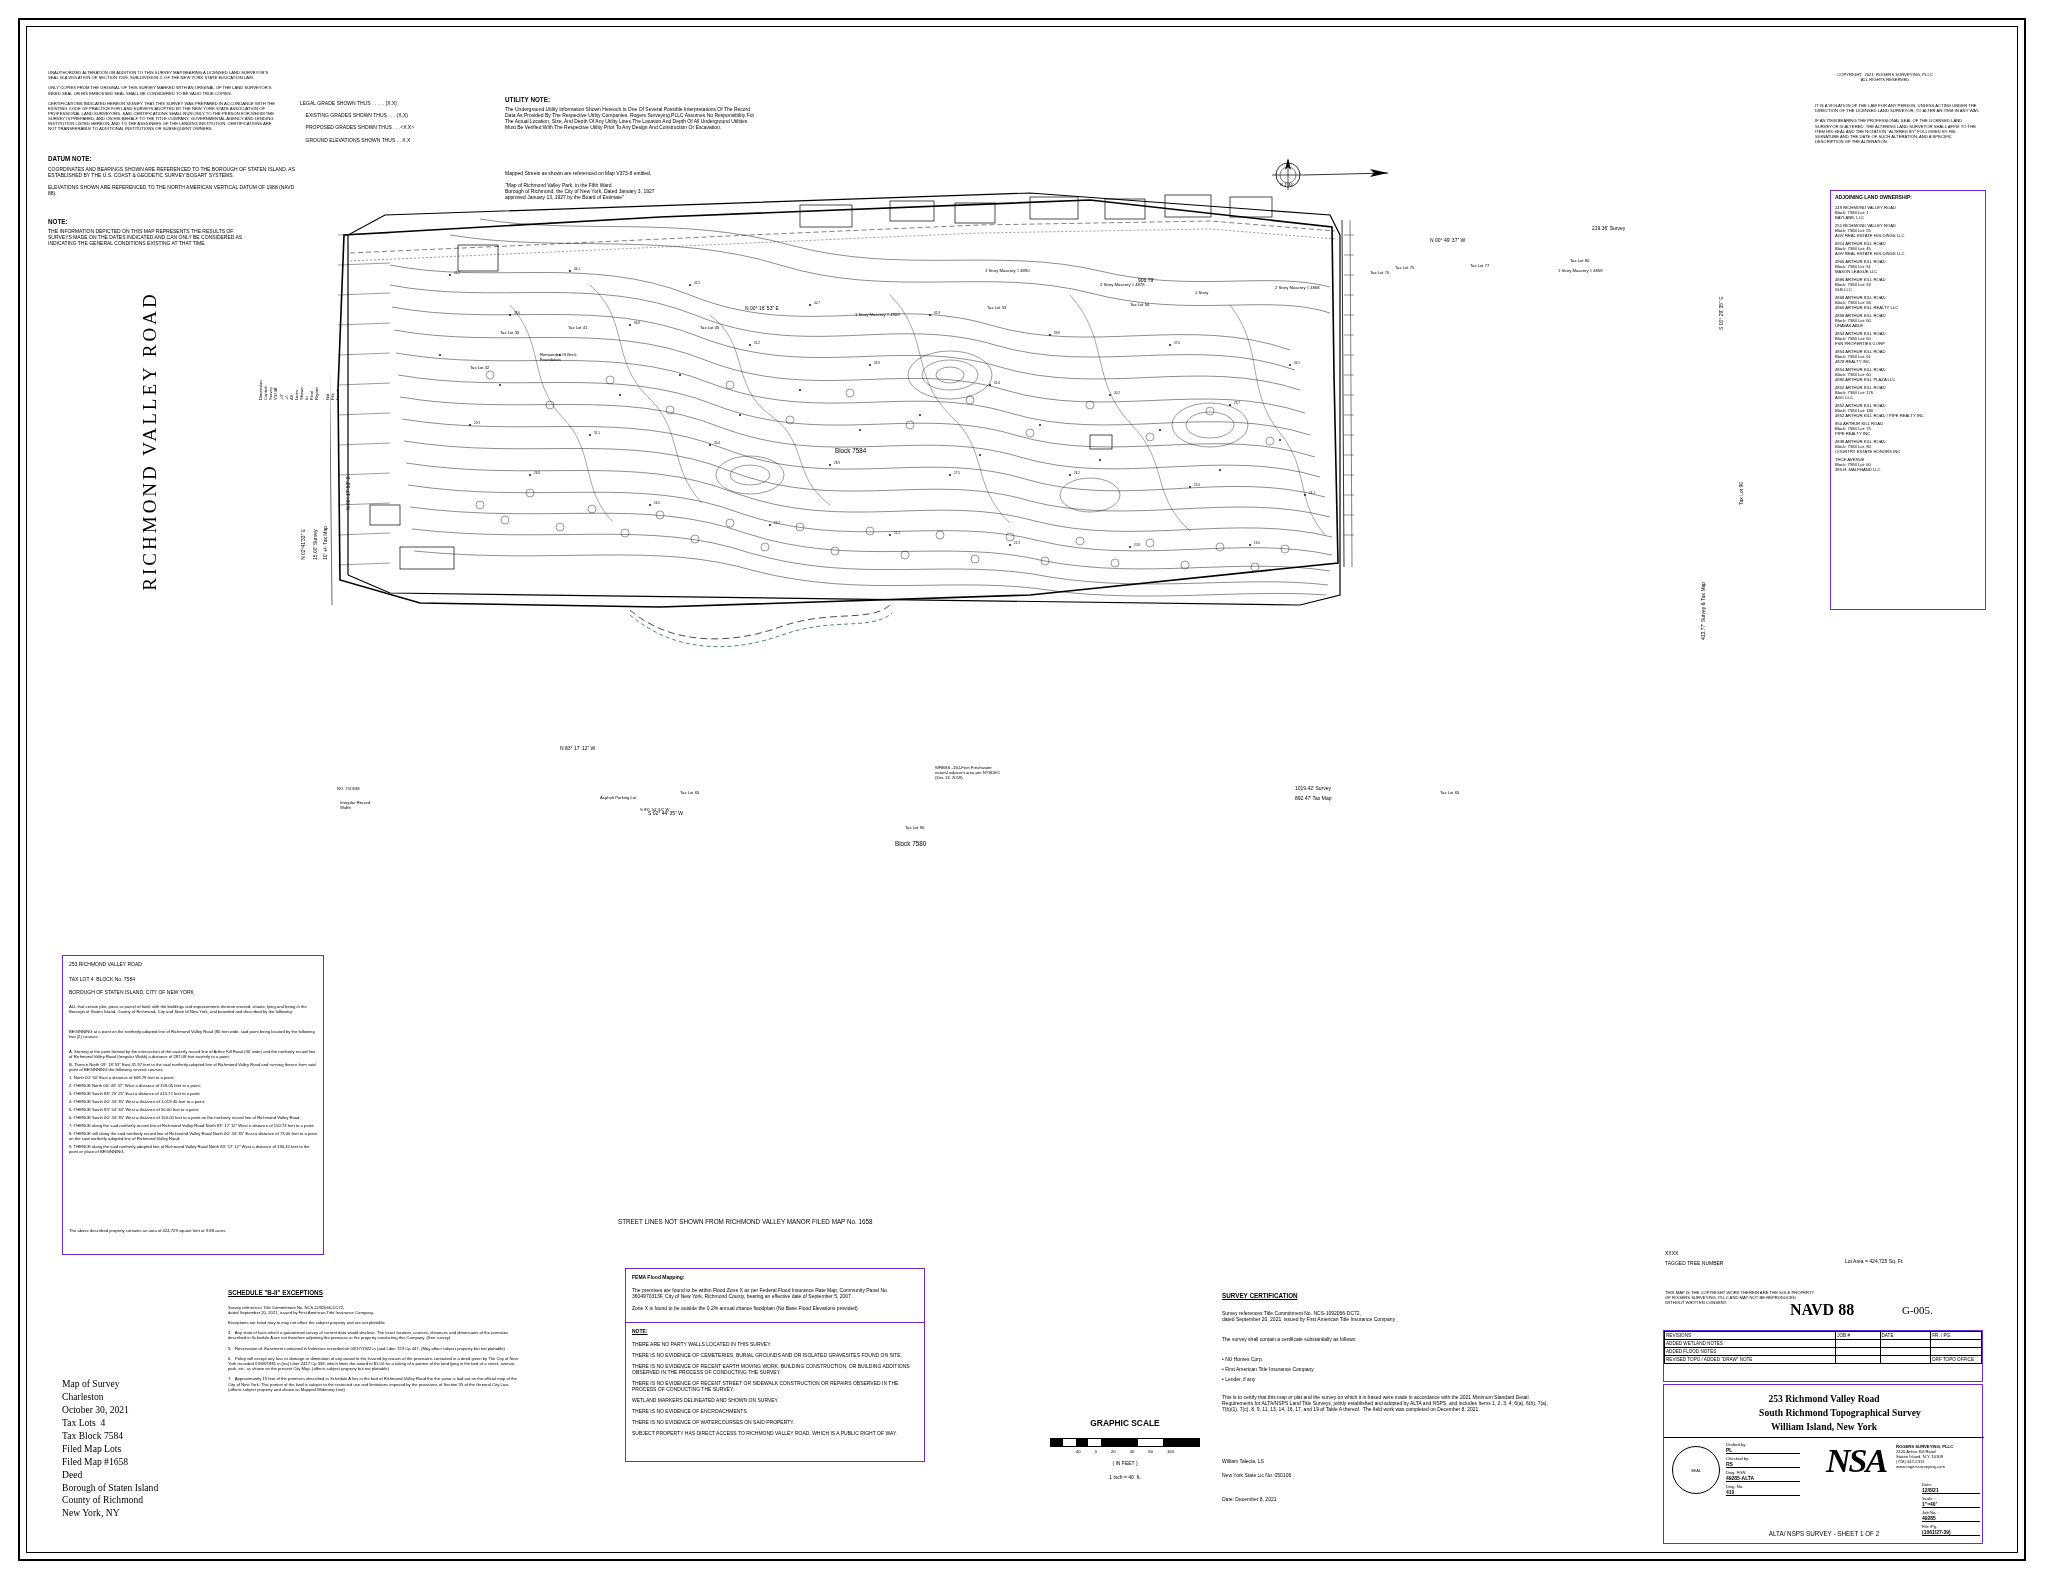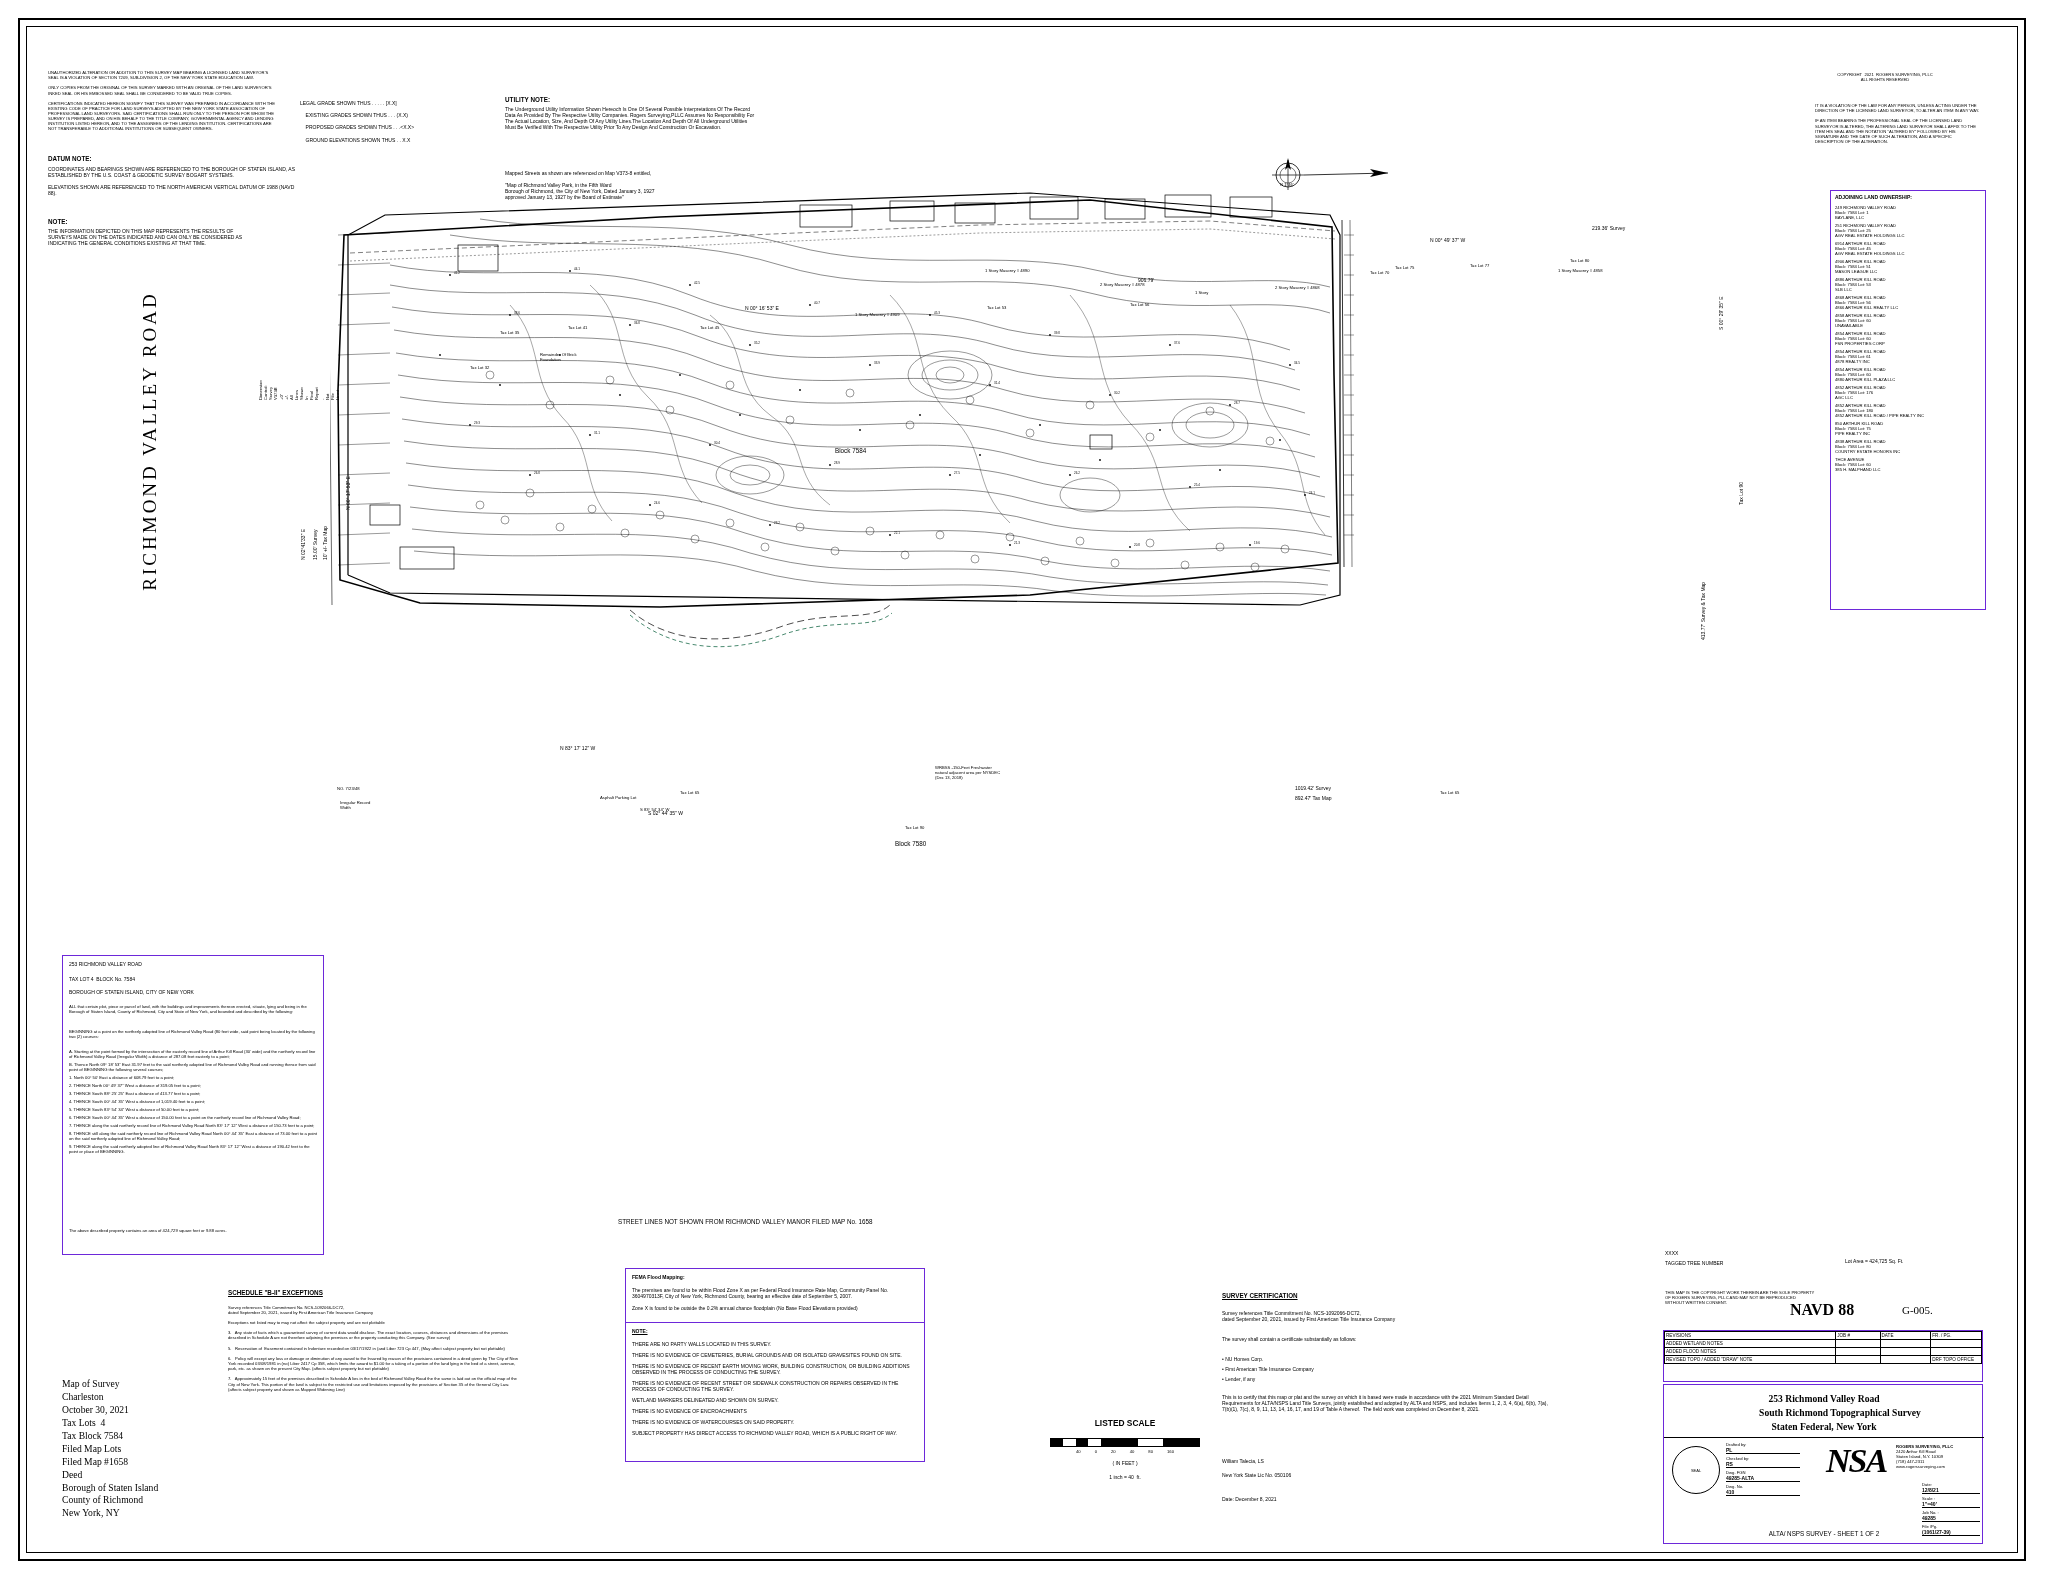--- a/index.html
+++ b/index.html
@@ -609,21 +609,21 @@
         <div class="t5" style="margin-bottom: 5px;">THERE IS NO EVIDENCE OF RECENT EARTH MOVING WORK, BUILDING CONSTRUCTION, OR BUILDING ADDITIONS OBSERVED IN THE PROCESS OF CONDUCTING THE SURVEY.</div>
         <div class="t5" style="margin-bottom: 5px;">THERE IS NO EVIDENCE OF RECENT STREET OR SIDEWALK CONSTRUCTION OR REPAIRS OBSERVED IN THE PROCESS OF CONDUCTING THE SURVEY.</div>
         <div class="t5" style="margin-bottom: 5px;">WETLAND MARKERS DELINEATED AND SHOWN ON SURVEY.</div>
         <div class="t5" style="margin-bottom: 5px;">THERE IS NO EVIDENCE OF ENCROACHMENTS</div>
         <div class="t5" style="margin-bottom: 5px;">THERE IS NO EVIDENCE OF WATERCOURSES ON SAID PROPERTY.</div>
         <div class="t5" style="margin-bottom: 5px;">SUBJECT PROPERTY HAS DIRECT ACCESS TO RICHMOND VALLEY ROAD, WHICH IS A PUBLIC RIGHT OF WAY.</div>
       </div>
   </div>
 
   <div style="position:absolute; left:1010px; top:1418px; width:230px; text-align:center;">
-    <div class="txt t8 b" style="position:relative; width:230px; text-align:center;">LISTED SCALE</div>
+    <div class="txt t8 b" style="position:relative; width:230px; text-align:center;">GRAPHIC SCALE</div>
     <div style="position:relative; top:10px; display:flex; justify-content:center;">
       <div class="scalebar"></div>
     </div>
     <div style="position:relative; top:12px; width:230px; display:flex; justify-content:center; gap:14px;">
       <span class="t4">40</span>
       <span class="t4">0</span>
       <span class="t4">20</span>
       <span class="t4">40</span>
       <span class="t4">80</span>
       <span class="t4">160</span>
@@ -690,21 +690,21 @@
             <td>DRF TOPO OFFICE</td>
           </tr>
         </tbody>
     </table>
   </div>
 
   <div class="box" style="left:1663px; top:1384px; width:320px; height:160px;">
 
     <div class="txt t9 b ctr" style="left:0; top:8px; width:320px; font-family:'Liberation Serif',serif;">253 Richmond Valley Road</div>
     <div class="txt t9 b ctr" style="left:16px; top:22px; width:320px; font-family:'Liberation Serif',serif;">South Richmond Topographical Survey</div>
-    <div class="txt t9 b ctr" style="left:0; top:36px; width:320px; font-family:'Liberation Serif',serif;">Staten Federal, New York</div>
+    <div class="txt t9 b ctr" style="left:0; top:36px; width:320px; font-family:'Liberation Serif',serif;">William Island, New York</div>
 
     <div style="position:absolute; left:0; top:52px; width:320px; height:88px; border-top:1px solid #000; box-sizing:border-box;">
 
       <div style="position:absolute; left:8px; top:8px;">
         <div class="logo-circle">SEAL</div>
       </div>
 
       <div style="position:absolute; left:62px; top:4px; width:74px;" id="tb-fields">
           <div style="border-bottom: 0.6px solid rgb(0, 0, 0); margin-bottom: 2px;">
             <div class="t4">Drafted by:</div>

